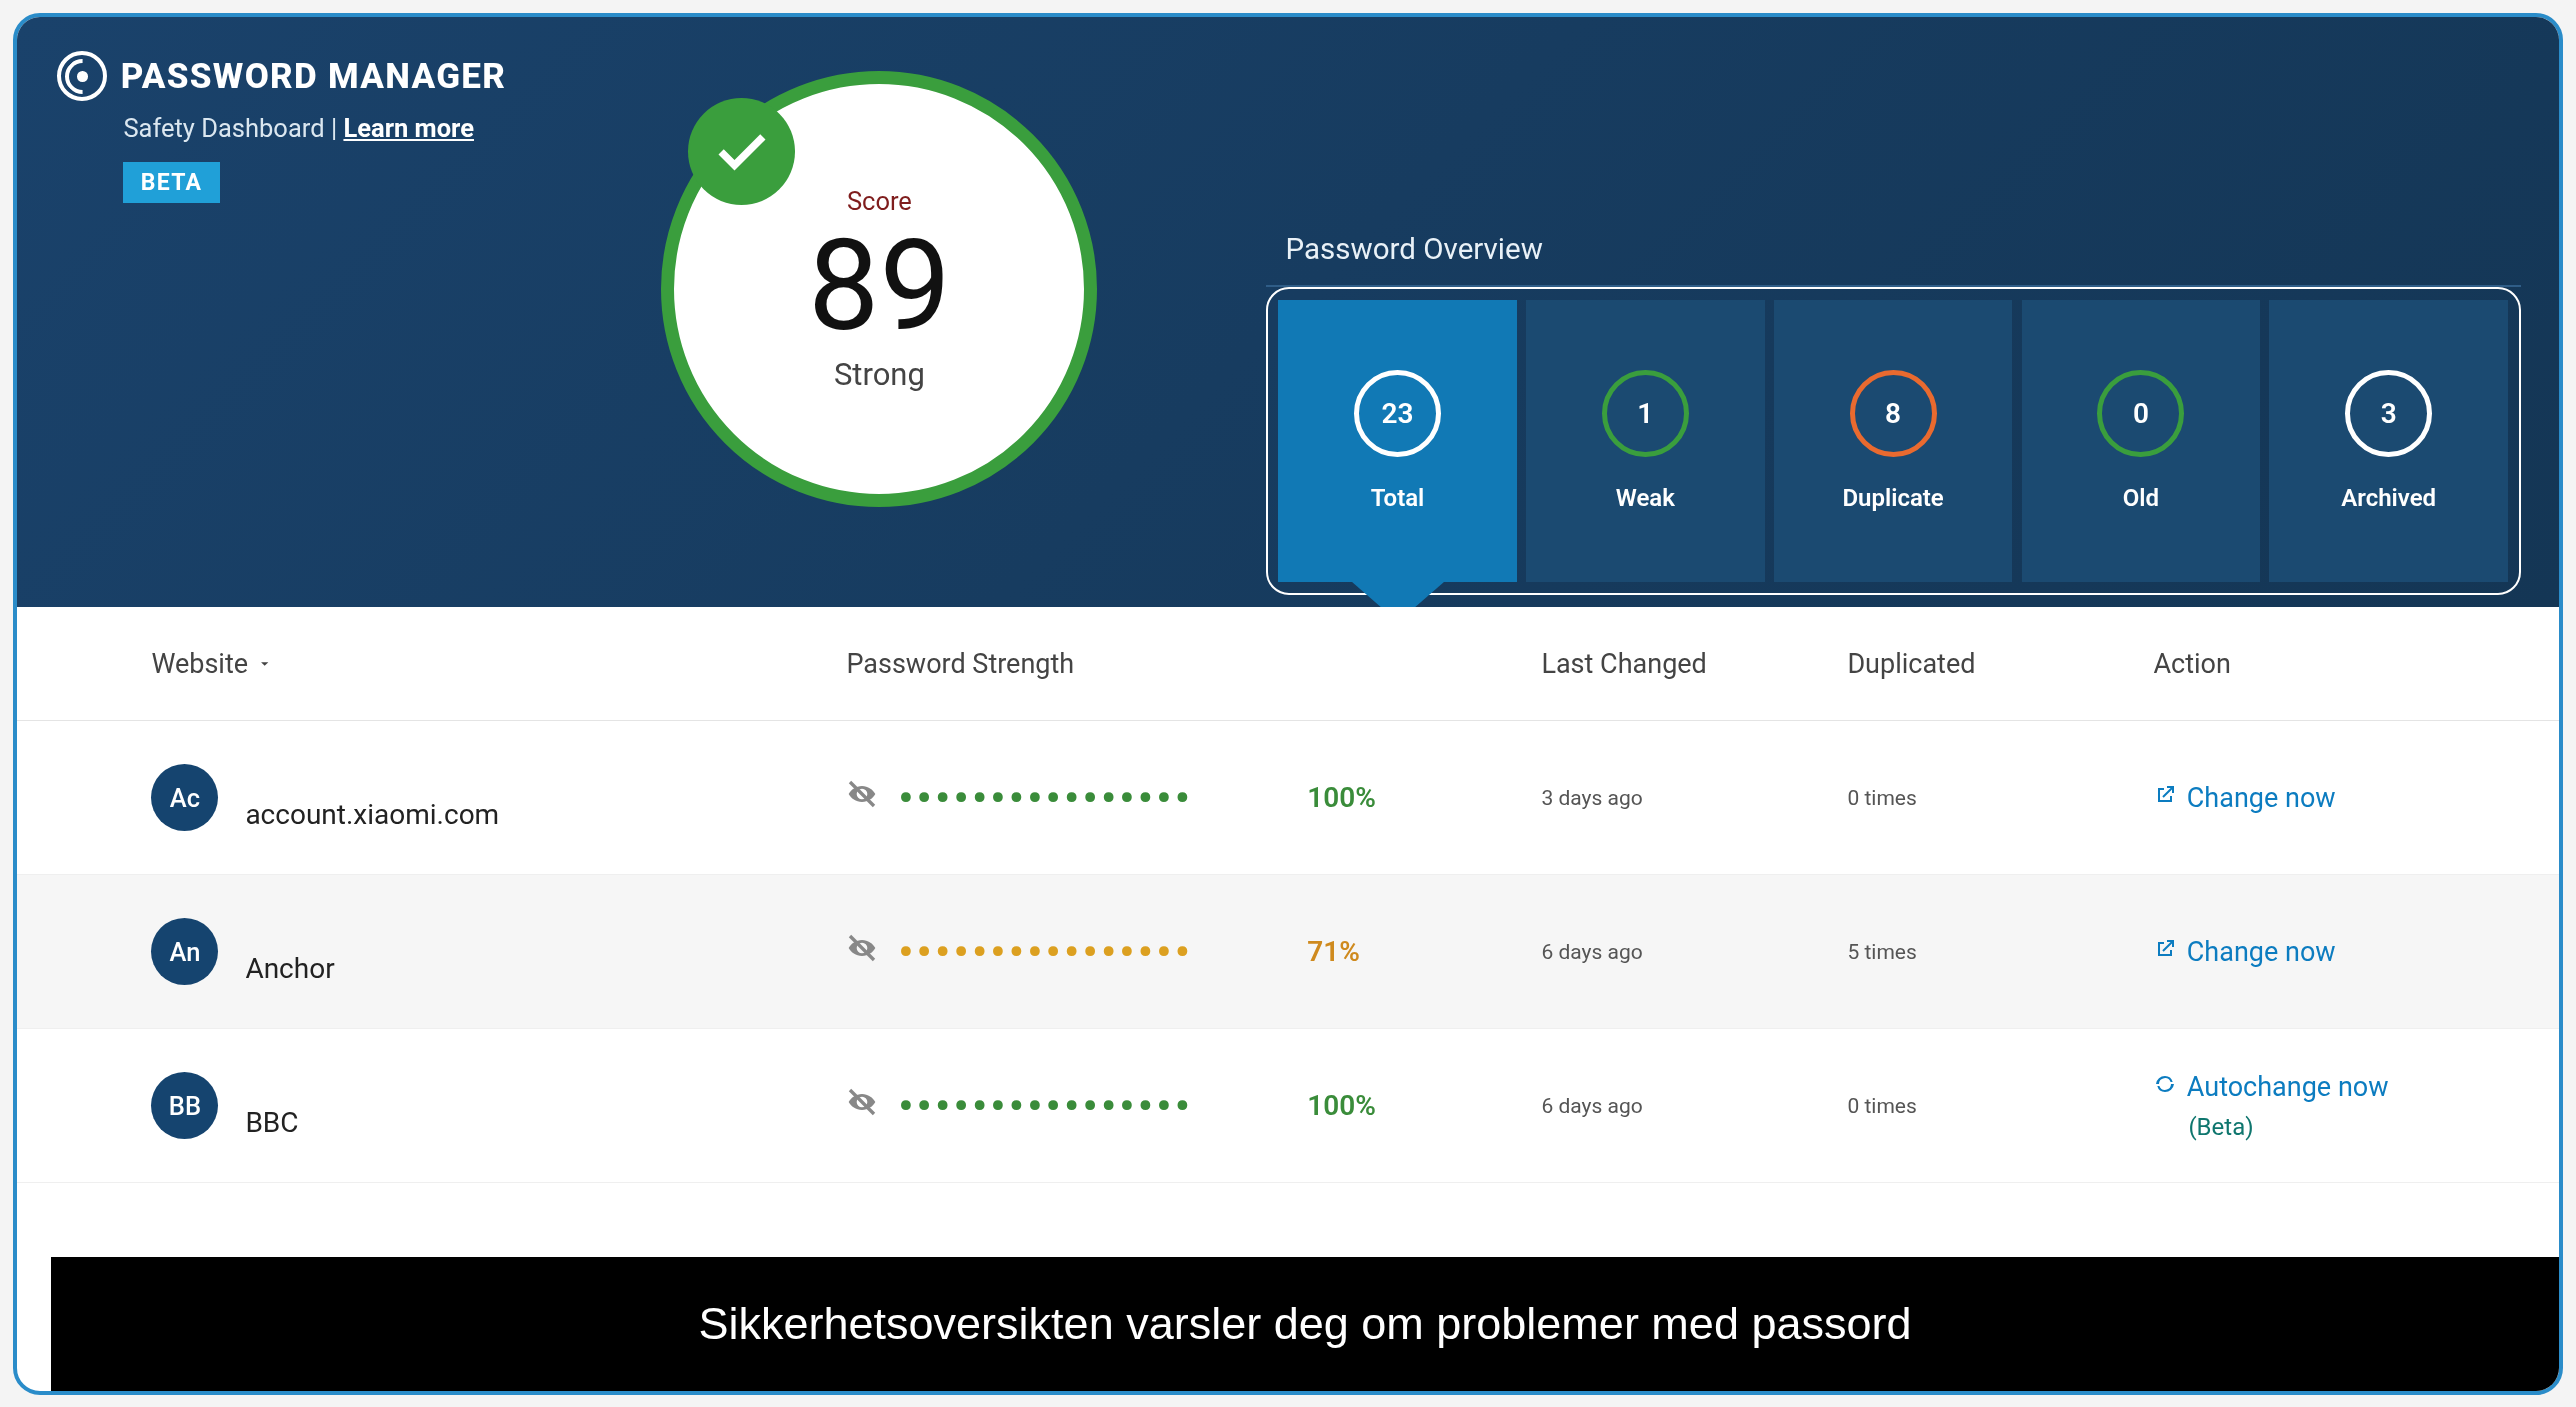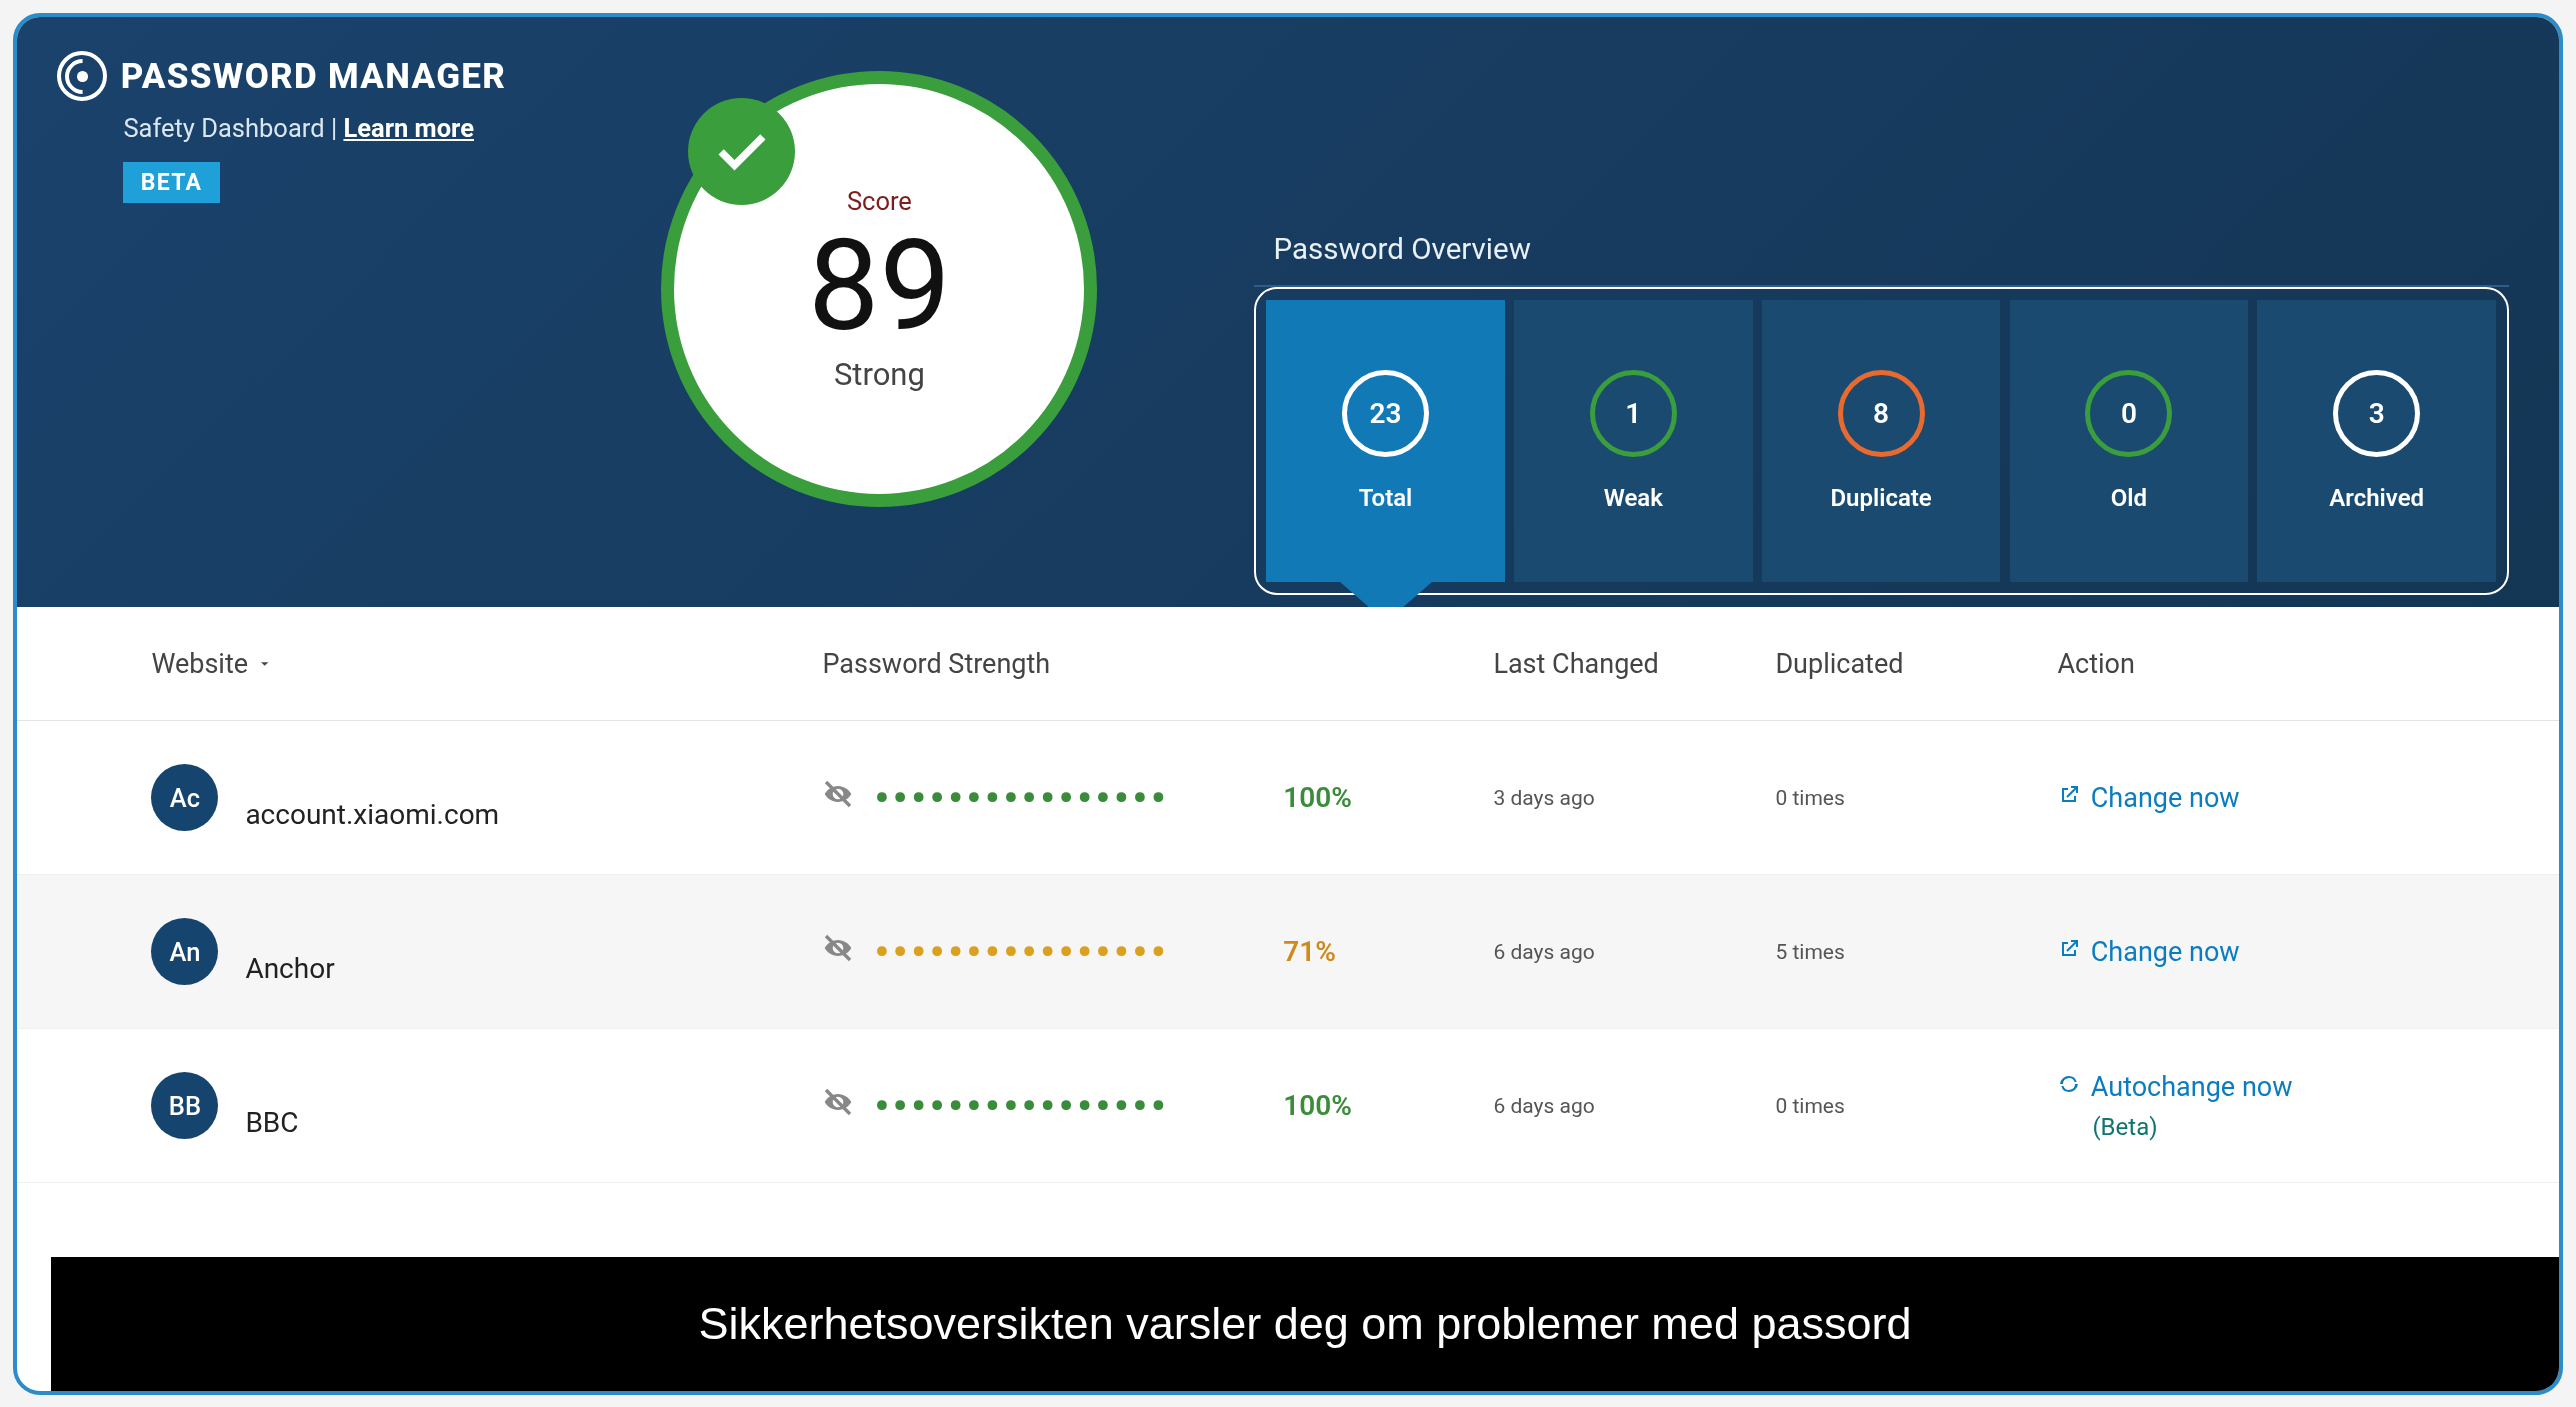--- a/index.html
+++ b/index.html
@@ -59,21 +59,21 @@
   .score-num { font-size: 127px; font-weight: 400; color: #111; line-height: 1.1; }
   .score-rating { font-size: 31px; color: #444; }
   .score-check {
     position: absolute; left: 27px; top: 27px; width: 107px; height: 107px;
     background: #3a9e3d; border-radius: 50%; display: flex; align-items: center; justify-content: center;
   }
   .score-check svg { width: 60px; height: 60px; fill: #fff; }
 
   
   .overview {
-    position: absolute; right: 50px; top: 215px; width: 1255px;
+    position: absolute; right: 38px; top: 215px; width: 1255px;
   }
   .ov-title { font-size: 29.5px; color: #e9f1f7; margin-bottom: 19px; margin-left: 20px; }
   .ov-hr { border: none; border-top: 2px solid #2f5d87; margin-bottom: 0; }
   .ov-cards-wrap {
     border: 2.7px solid #fff; border-radius: 23px; padding: 10.7px;
     display: flex; gap: 9.4px; position: relative;
   }
   .ov-card {
     flex: 1; background: #1b4a71; height: 282px; display: flex;
     flex-direction: column; align-items: center; justify-content: center;
@@ -98,20 +98,21 @@
   
   .content {
     position: absolute; left: 0; right: 0; top: 590px; bottom: 134px;
     background: #fff; overflow: hidden;
   }
   .table-header, .table-row {
     display: grid;
     grid-template-columns: 671px 671px 282px 282px 429px;
     align-items: center;
     padding: 8px 134px;
+    gap: 24px;
   }
   .table-header {
     height: 114px; font-size: 27px; color: #444; border-bottom: 1.3px solid #e4e4e4;
   }
   .table-header .sortable { cursor: pointer; display: flex; align-items: center; gap: 8px; }
   .chev-down { width: 17.4px; height: 17.4px; }
   .table-row {
     height: 154px; font-size: 28px; border-bottom: 1.3px solid #efefef;
   }
   .table-row.odd { background: #fff; }

